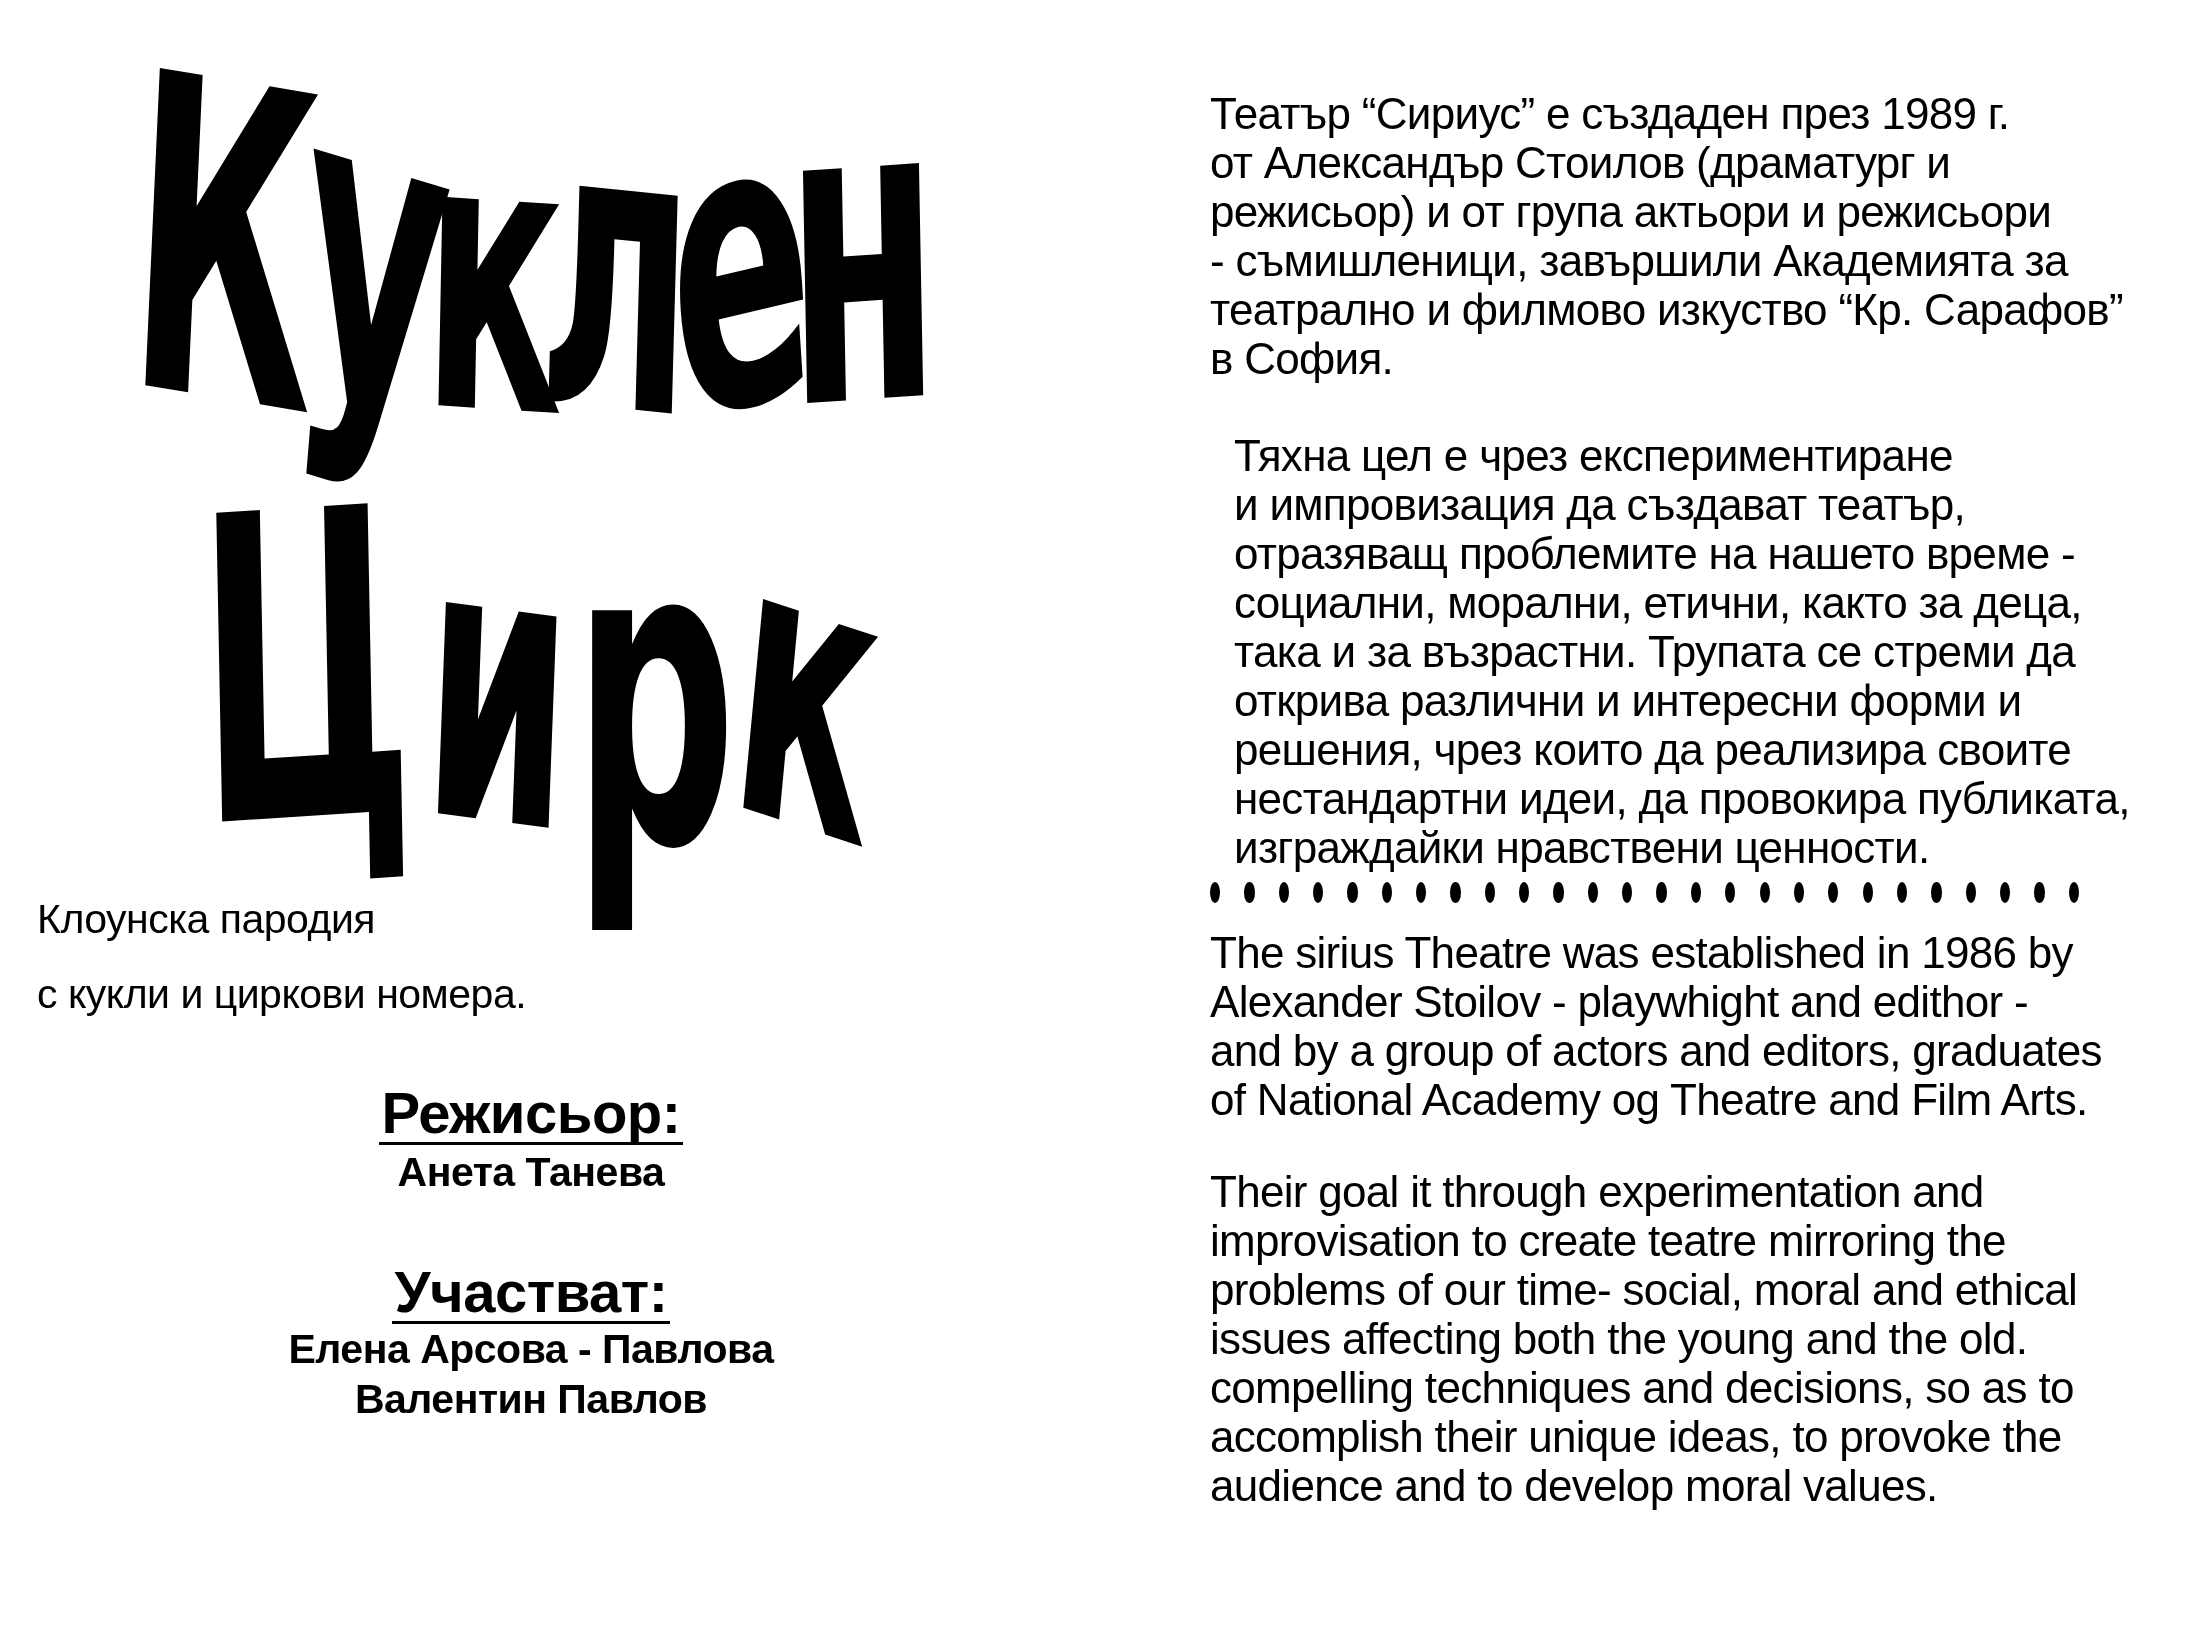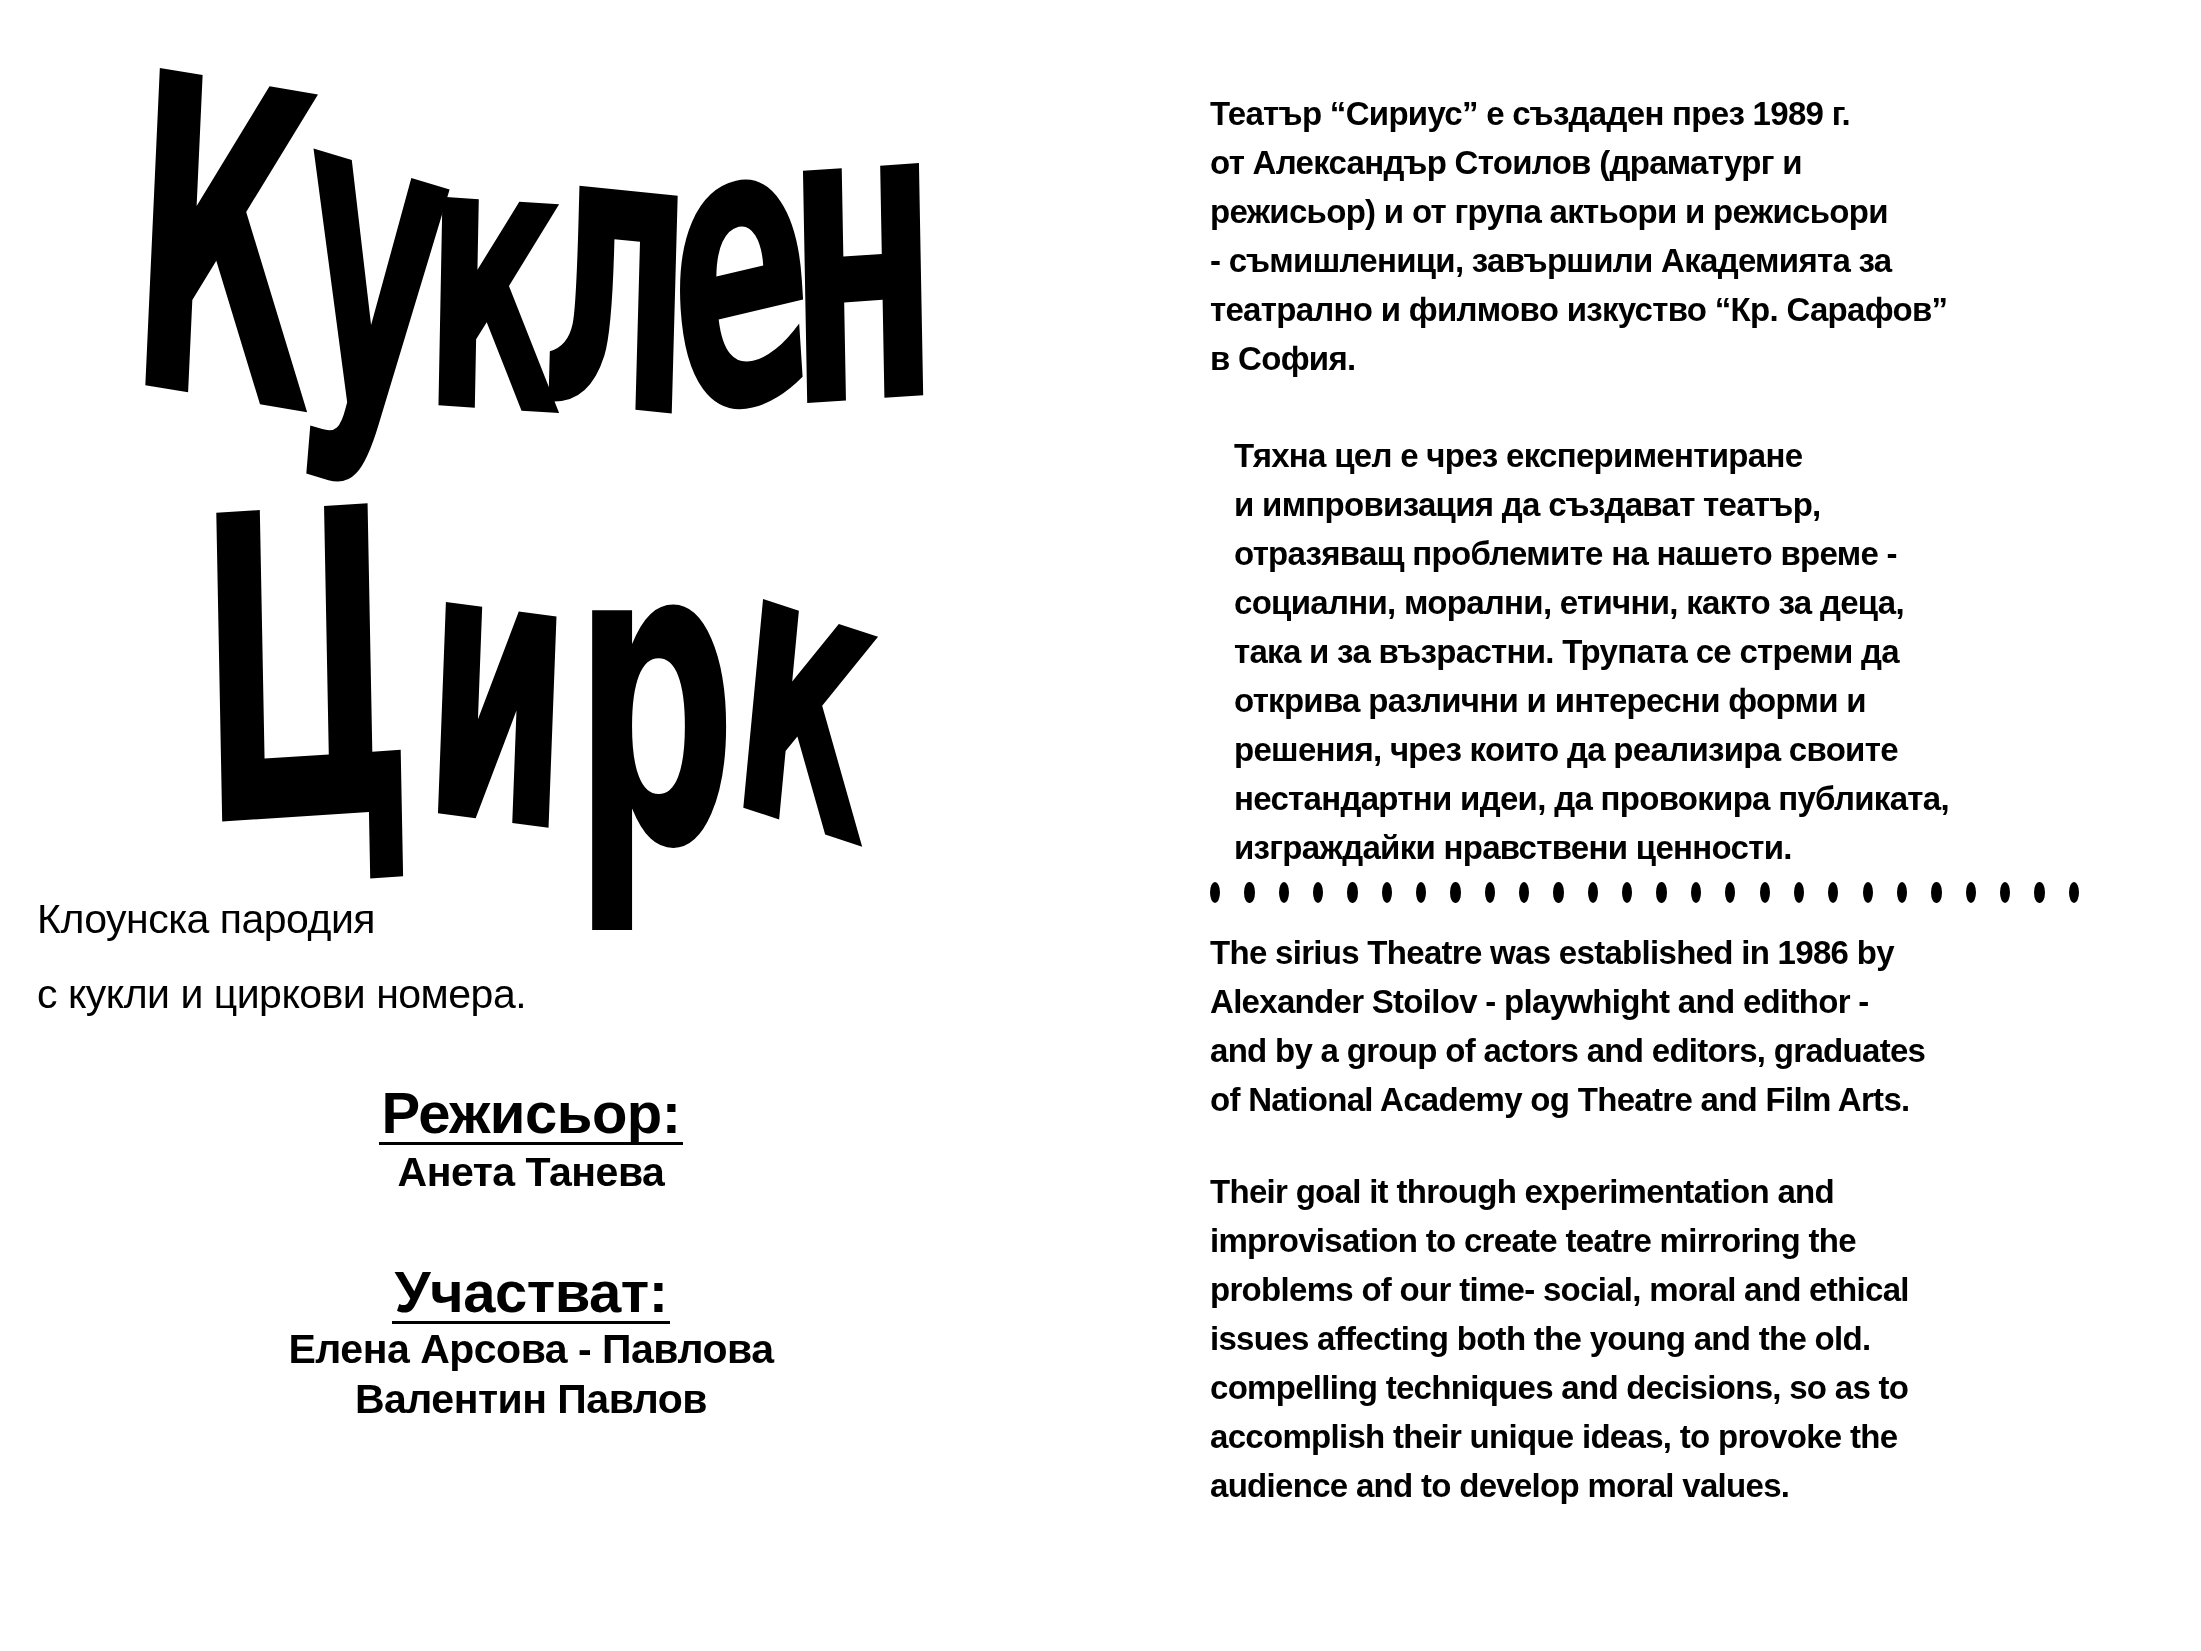--- a/index.html
+++ b/index.html
@@ -55,21 +55,21 @@
   .director-name{top:1147px;}
   .cast-label-row{top:1268px;}
   .cast-name-1{top:1324px;}
   .cast-name-2{top:1374px;}
 
   
   .right-page{position:absolute;left:1210px;top:0;width:970px;height:1652px;}
   .para{position:absolute;left:0;width:100%;}
   .para .line{
     white-space:nowrap;
-    font-size:33px;font-weight:700;line-height:49px;letter-spacing:-0.7px;
+    font-size:44px;font-weight:400;line-height:49px;letter-spacing:-0.7px;
   }
   .bg-para-1{top:89px;}
   .bg-para-2{top:431px;margin-left:24px;}
   .en-para-1{top:928px;}
   .en-para-2{top:1167px;}
 
   .dotted-divider{
     position:absolute;left:0;top:882px;width:869px;
     display:flex;justify-content:space-between;align-items:center;
   }

